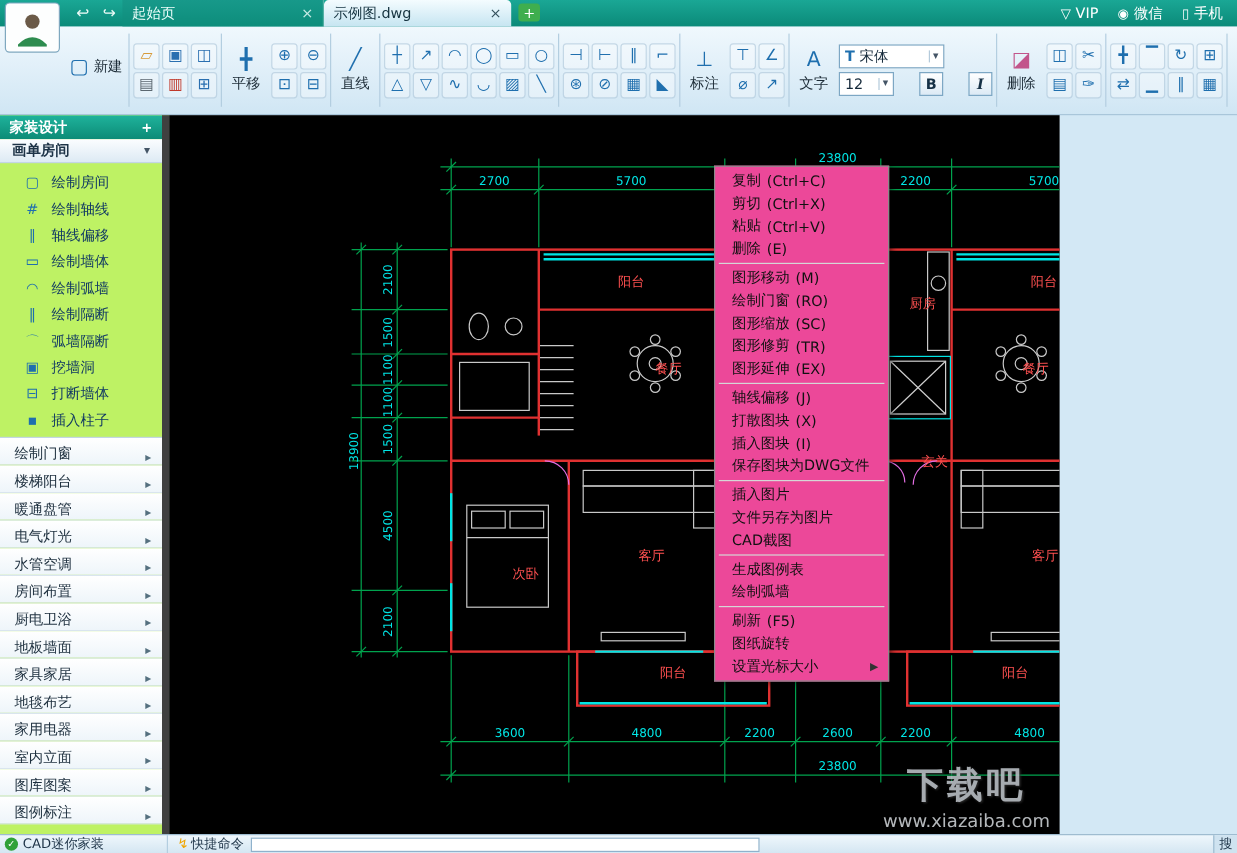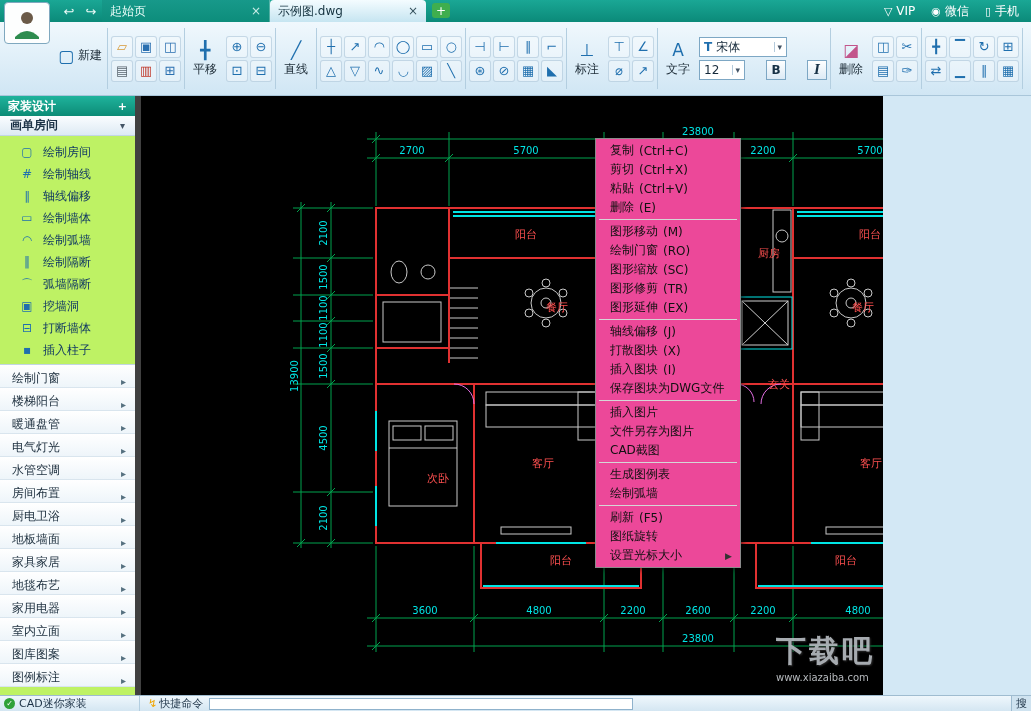--- a/index.html
+++ b/index.html
@@ -74,23 +74,23 @@
 
   
   .ctx { position:absolute; left:454px; top:42px; width:146px; background:#ec4899; border:1px solid #8a8a8a;
     box-shadow:2px 2px 5px rgba(0,0,0,.5); padding:2px 0; color:#111; z-index:6; }
   .ctx-item { height:19px; display:flex; align-items:center; gap:5px; padding:0 8px 0 14px; white-space:nowrap; }
   .ctx-item .sc { color:#111; }
   .ctx-item .sub { margin-left:auto; font-size:9px; color:#333; }
   .ctx-sep { height:1px; background:#d6d6d6; margin:2px 3px; }
 
   
-  .wm { position:absolute; right:8px; bottom:12px; text-align:left; z-index:4; opacity:.9; }
+  .wm { position:absolute; right:8px; bottom:2px; text-align:center; z-index:4; opacity:.9; }
   .wm-t { font-size:30px; font-weight:bold; color:#b9bec4; letter-spacing:3px; text-shadow:1px 1px 2px #333; }
-  .wm-u { font-size:10px; color:#c8ccd0; }
+  .wm-u { font-size:15px; color:#c8ccd0; }
 
   
   .statusbar { height:16px; flex:0 0 16px; background:linear-gradient(#eff7fc,#d4e6f2); border-top:1px solid #9fbcd0;
     display:flex; align-items:center; font-size:11px; color:#1d3347; }
   .sb-logo { width:140px; flex:0 0 140px; display:flex; align-items:center; gap:4px; padding-left:4px;
     border-right:1px solid #b3cee0; height:100%; }
   .logo-dot { width:11px; height:11px; border-radius:50%; background:#2fa138; color:#fff; font-size:8px;
     display:grid; place-items:center; flex:0 0 11px; }
   .bolt { color:#f0a500; margin-left:8px; font-size:11px; }
   .cmd-label { margin-left:2px; }

